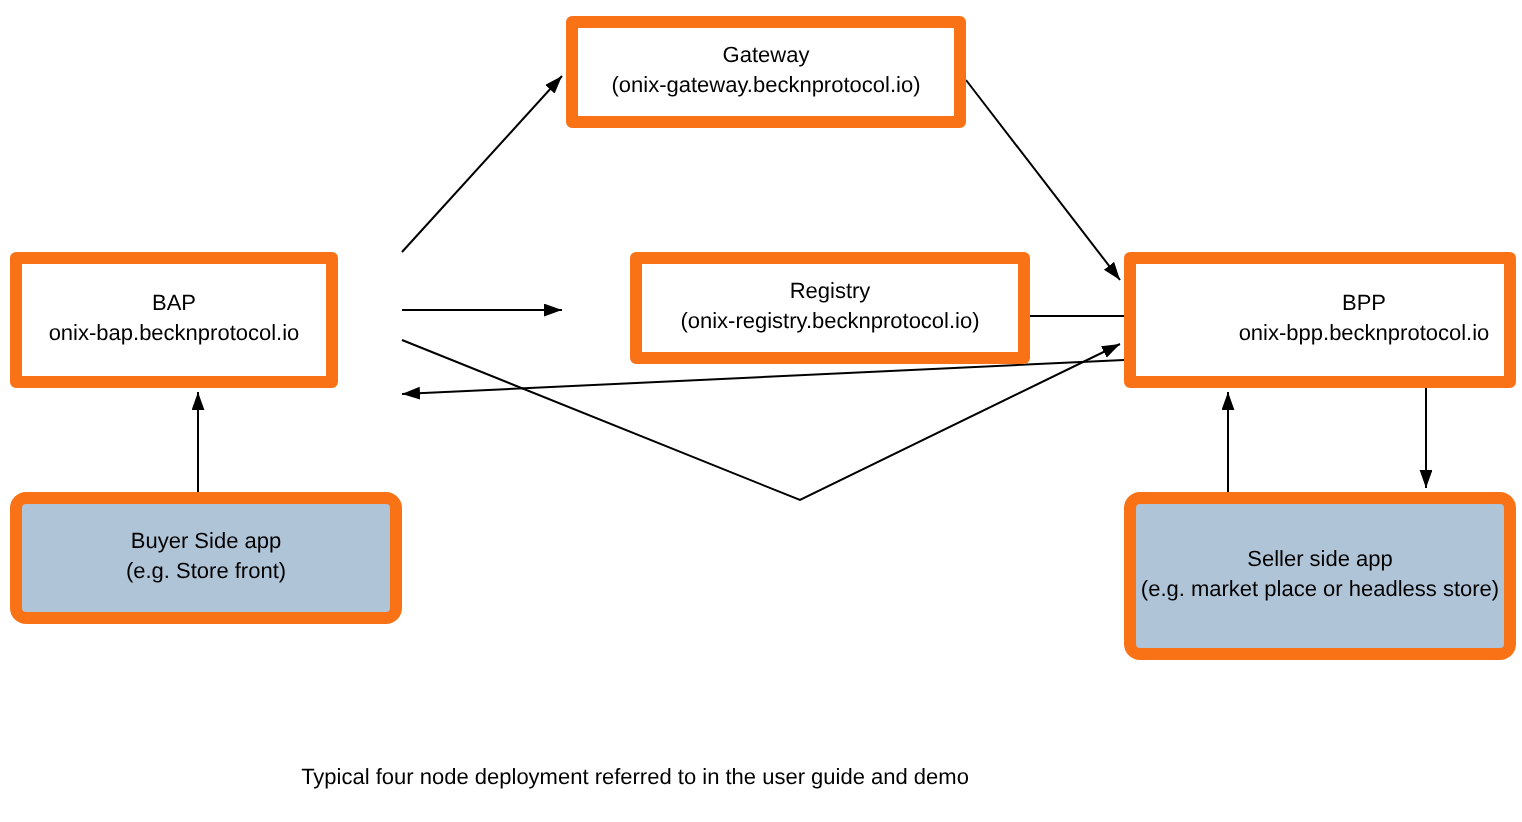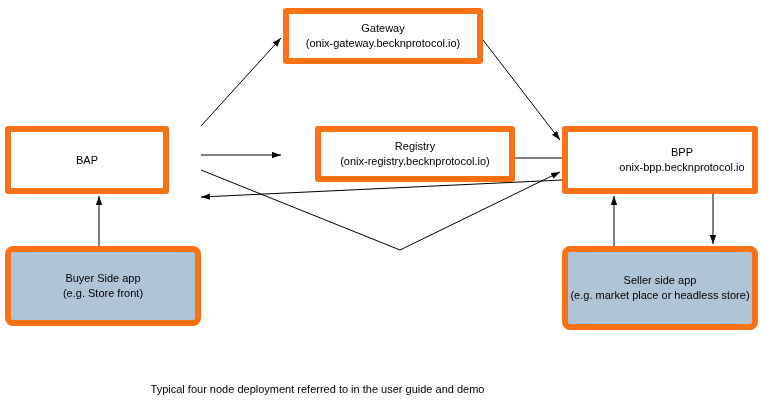--- a/index.html
+++ b/index.html
@@ -88,33 +88,34 @@
     <line x1="713" y1="194" x2="713" y2="244" stroke="#000000" stroke-width="1" marker-end="url(#arrow)"></line>
   </svg>
 
   <div class="node" style="left:283px; top:8px; width:200px; height:56px;">
     <span class="line">Gateway</span>
     <span class="line">(onix-gateway.becknprotocol.io)</span>
   </div>
 
   <div class="node" style="left:5px; top:126px; width:164px; height:68px;">
     <span class="line">BAP</span>
+    <span class="line">onix-bap.becknprotocol.io</span>
   </div>
 
   <div class="node" style="left:283px; top:126px; width:200px; height:56px;margin-left:32px;">
     <span class="line">Registry</span>
     <span class="line">(onix-registry.becknprotocol.io)</span>
   </div>
 
   <div class="node" style="left:562px; top:126px; width:196px; height:68px;padding-left:44px;">
     <span class="line">BPP</span>
     <span class="line">onix-bpp.becknprotocol.io</span>
   </div>
 
-  <div class="node shaded" style="left:5px; top:246px; width:196px; height:80px;">
+  <div class="node shaded" style="left:5px; top:246px; width:196px; height:66px;">
     <span class="line">Buyer Side app</span>
     <span class="line">(e.g. Store front)</span>
   </div>
 
   <div class="node shaded" style="left:562px; top:246px; width:196px; height:84px;">
     <span class="line">Seller side app</span>
     <span class="line">(e.g. market place or headless store)</span>
   </div>
 
   <div class="caption" style="left:0; top:383px;">Typical four node deployment referred to in the user guide and demo</div>

